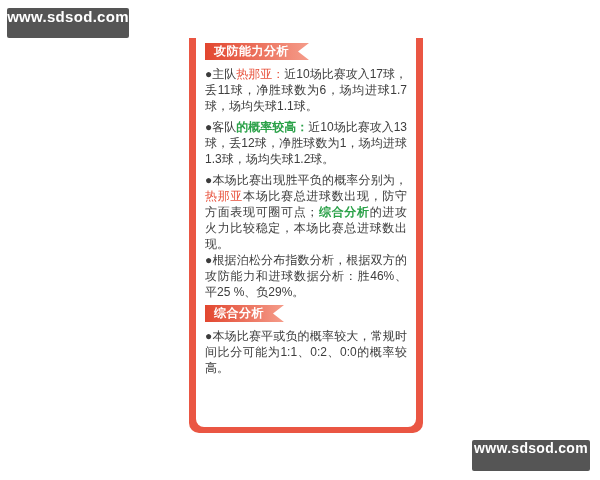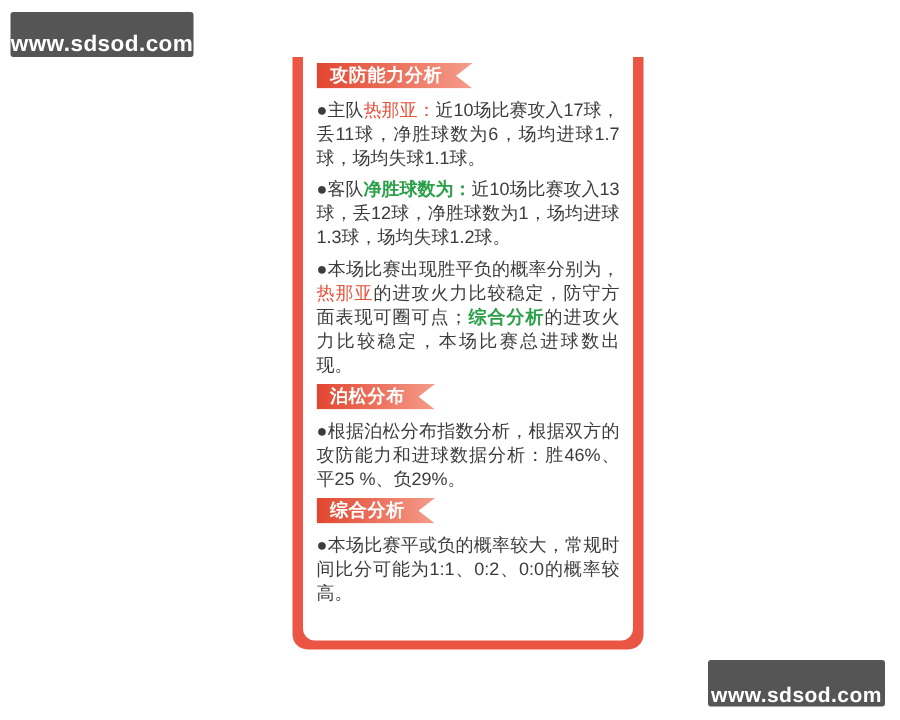--- a/index.html
+++ b/index.html
@@ -21,28 +21,28 @@
     font-family:"Liberation Sans","DejaVu Sans",sans-serif;
     overflow:hidden;
   }
   .wm{
     position:absolute;
     background:var(--watermark-bg);
     color:var(--watermark-text);
     font-size:15px;
     font-weight:600;
     letter-spacing:0.3px;
-    display:flex;align-items:flex-end;justify-content:center;
+    display:flex;align-items:flex-start;justify-content:center;
     border-radius:2px;
   }
   .wm-top{left:7px;top:8px;width:122px;height:30px;}
   .wm-bottom{left:472px;top:440px;width:118px;height:31px;font-size:14px;}
   .card{
     position:absolute;
-    left:195px;top:38px;
+    left:189px;top:38px;
     width:234px;height:395px;
     background:var(--frame);
     border-radius:0 0 10px 10px;
   }
   .card-inner{
     position:absolute;
     left:7px;right:7px;top:0;bottom:6px;
     background:var(--card-bg);
     border-radius:0 0 8px 8px;
     padding:3px 8px 4px;
@@ -77,26 +77,25 @@
 <div class="wm wm-top">
   <span>www.sdsod.com</span>
 </div>
 
 <div class="card">
   <div class="card-inner">
 
     <div class="section">
       <div class="badge">攻防能力分析</div>
       <p class="para"><span>●主队</span><span class="home">热那亚：</span><span>近10场比赛攻入17球，丢11球，净胜球数为6，场均进球1.7球，场均失球1.1球。</span></p>
-      <p class="para"><span>●客队</span><span class="away">净胜球数为：</span><span>近10场比赛攻入13球，丢12球，净胜球数为1，场均进球1.3球，场均失球1.2球。</span></p>
-      <p class="para"><span>●本场比赛出现胜平负的概率分别为，</span><span class="home">热那亚</span><span>的进攻火力比较稳定，防守方面表现可圈可点；</span><span class="away">综合分析</span><span>的进攻火力比较稳定，本场比赛总进球数出现。</span></p>
+      <p class="para"><span>●客队</span><span class="away">的概率较高：</span><span>近10场比赛攻入13球，丢12球，净胜球数为1，场均进球1.3球，场均失球1.2球。</span></p>
+      <p class="para"><span>●本场比赛出现胜平负的概率分别为，</span><span class="home">热那亚</span><span>本场比赛总进球数出现，防守方面表现可圈可点；</span><span class="away">综合分析</span><span>的进攻火力比较稳定，本场比赛总进球数出现。</span></p>
     </div>
 
     <div class="section">
-      <div class="badge">泊松分布</div>
       <p class="para"><span>●根据泊松分布指数分析，根据双方的攻防能力和进球数据分析：胜46%、平25 %、负29%。</span></p>
     </div>
 
     <div class="section">
     </div>
 
     <div class="section">
       <div class="badge">综合分析</div>
       <p class="para"><span>●本场比赛平或负的概率较大，常规时间比分可能为1:1、0:2、0:0的概率较高。</span></p>
     </div>

